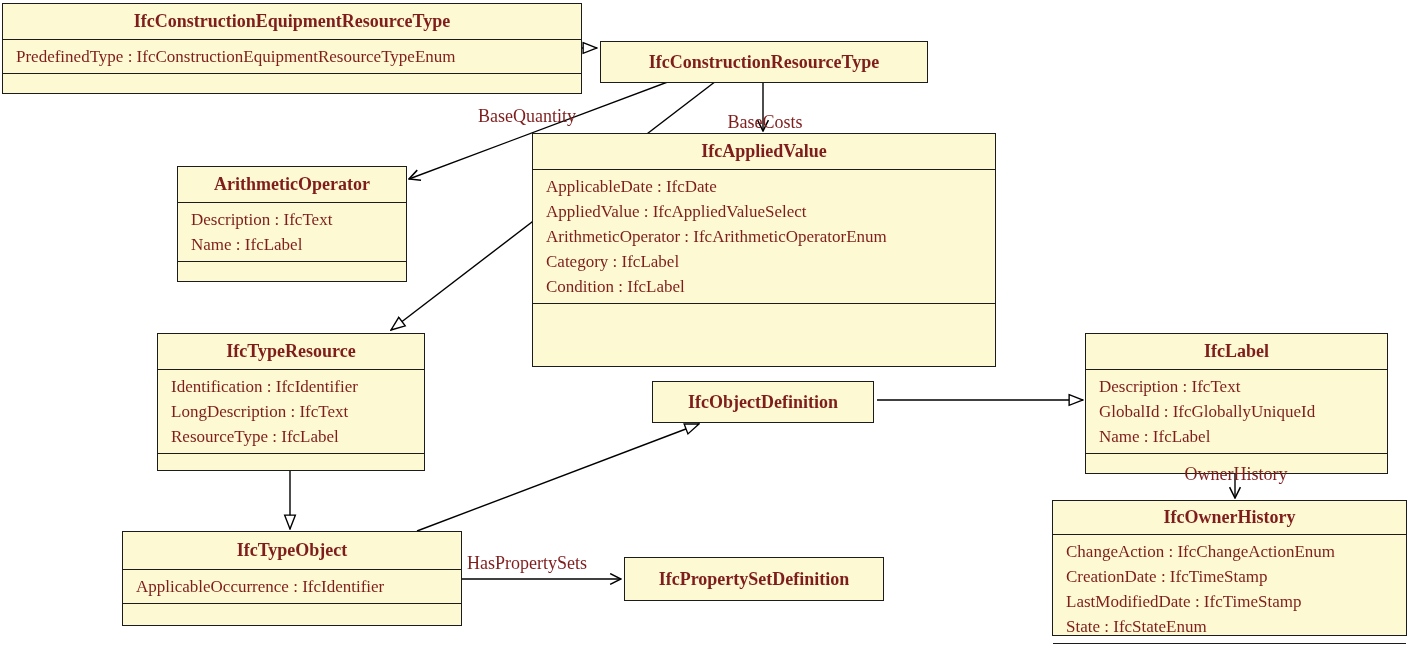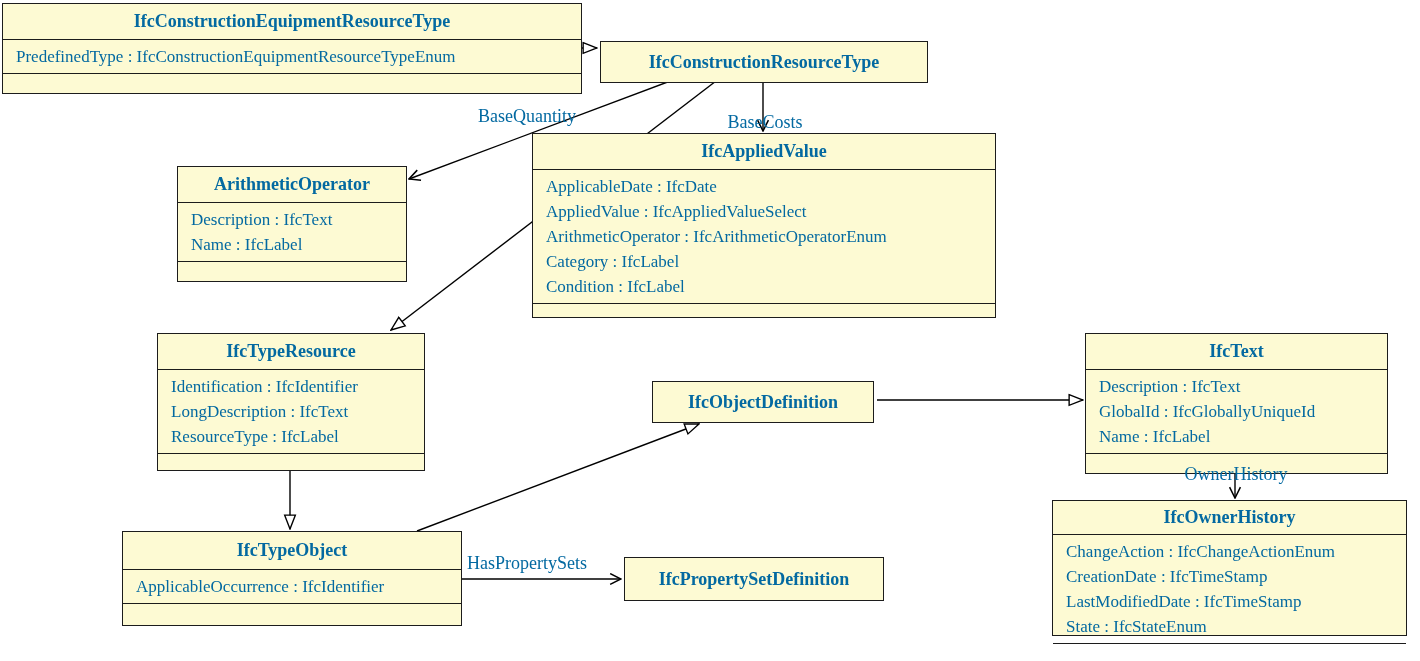--- a/index.html
+++ b/index.html
@@ -1,21 +1,21 @@
 <!DOCTYPE html>
 <html><head>
 <meta charset="utf-8">
 <style>
   html,body{margin:0;padding:0;background:#ffffff;}
   #canvas{
     position:relative;
     width:1420px;height:661px;
     background:#ffffff;
     font-family:"Liberation Serif","DejaVu Serif",serif;
-    color:#0369a1;
+    color:#7f1d1d;
     overflow:hidden;
   }
   
   #edges{position:absolute;left:0;top:0;z-index:1;}
   .cls{
     position:absolute;
     z-index:2;
     box-sizing:border-box;
     background:#FDFAD3;
     border:1.5px solid #1c1c1c;
@@ -97,21 +97,21 @@
 
   <div class="cls" style="left:177px;top:166px;width:230px;height:116px">
     <div class="hdr">ArithmeticOperator</div>
     <div class="attrs">
       <div class="attr">Description : IfcText</div>
       <div class="attr">Name : IfcLabel</div>
     </div>
     <div class="foot"></div>
   </div>
 
-  <div class="cls" style="left:532px;top:133px;width:464px;height:185px">
+  <div class="cls" style="left:532px;top:133px;width:464px;height:234px">
     <div class="hdr">IfcAppliedValue</div>
     <div class="attrs">
       <div class="attr">ApplicableDate : IfcDate</div>
       <div class="attr">AppliedValue : IfcAppliedValueSelect</div>
       <div class="attr">ArithmeticOperator : IfcArithmeticOperatorEnum</div>
       <div class="attr">Category : IfcLabel</div>
       <div class="attr">Condition : IfcLabel</div>
     </div>
     <div class="foot"></div>
   </div>
@@ -136,21 +136,21 @@
 
   <div class="cls single" style="left:652px;top:381px;width:222px;height:42px">
     <div class="hdr">IfcObjectDefinition</div>
   </div>
 
   <div class="cls single" style="left:624px;top:557px;width:260px;height:44px">
     <div class="hdr">IfcPropertySetDefinition</div>
   </div>
 
   <div class="cls" style="left:1085px;top:333px;width:303px;height:141px">
-    <div class="hdr">IfcText</div>
+    <div class="hdr">IfcLabel</div>
     <div class="attrs">
       <div class="attr">Description : IfcText</div>
       <div class="attr">GlobalId : IfcGloballyUniqueId</div>
       <div class="attr">Name : IfcLabel</div>
     </div>
     <div class="foot"></div>
   </div>
 
   <div class="cls" style="left:1052px;top:500px;width:355px;height:136px">
     <div class="hdr" style="height:33px">IfcOwnerHistory</div>

